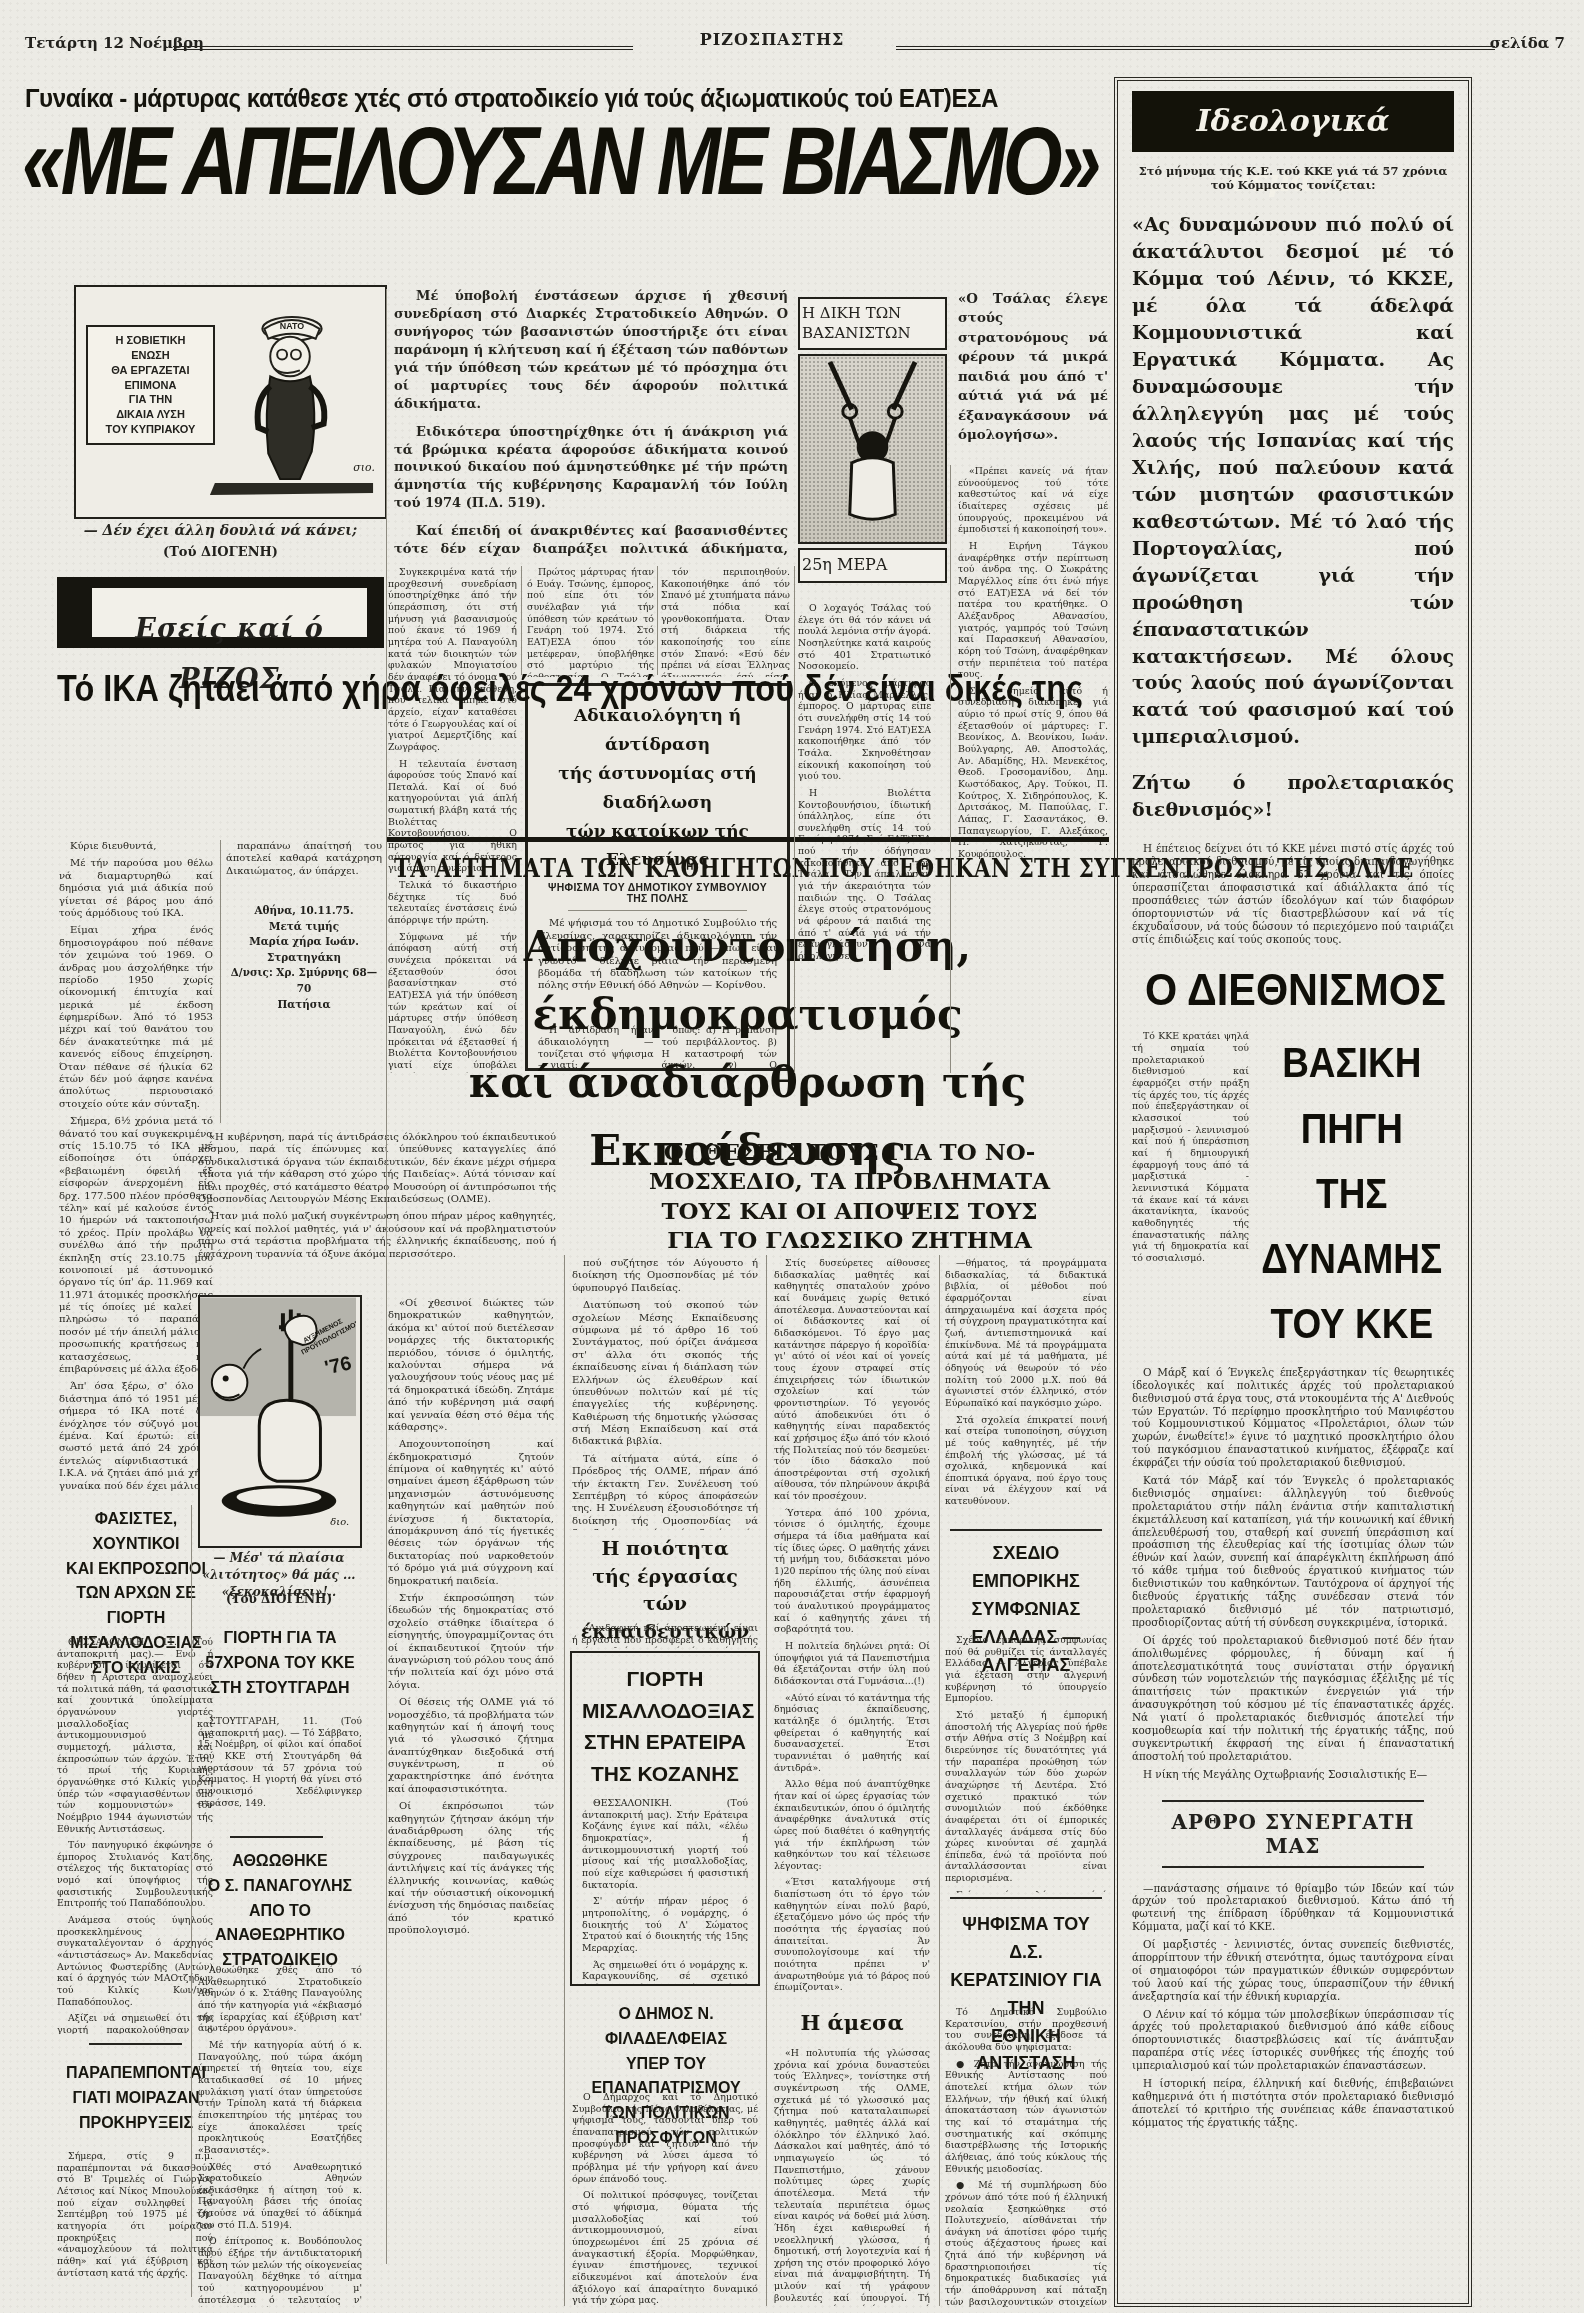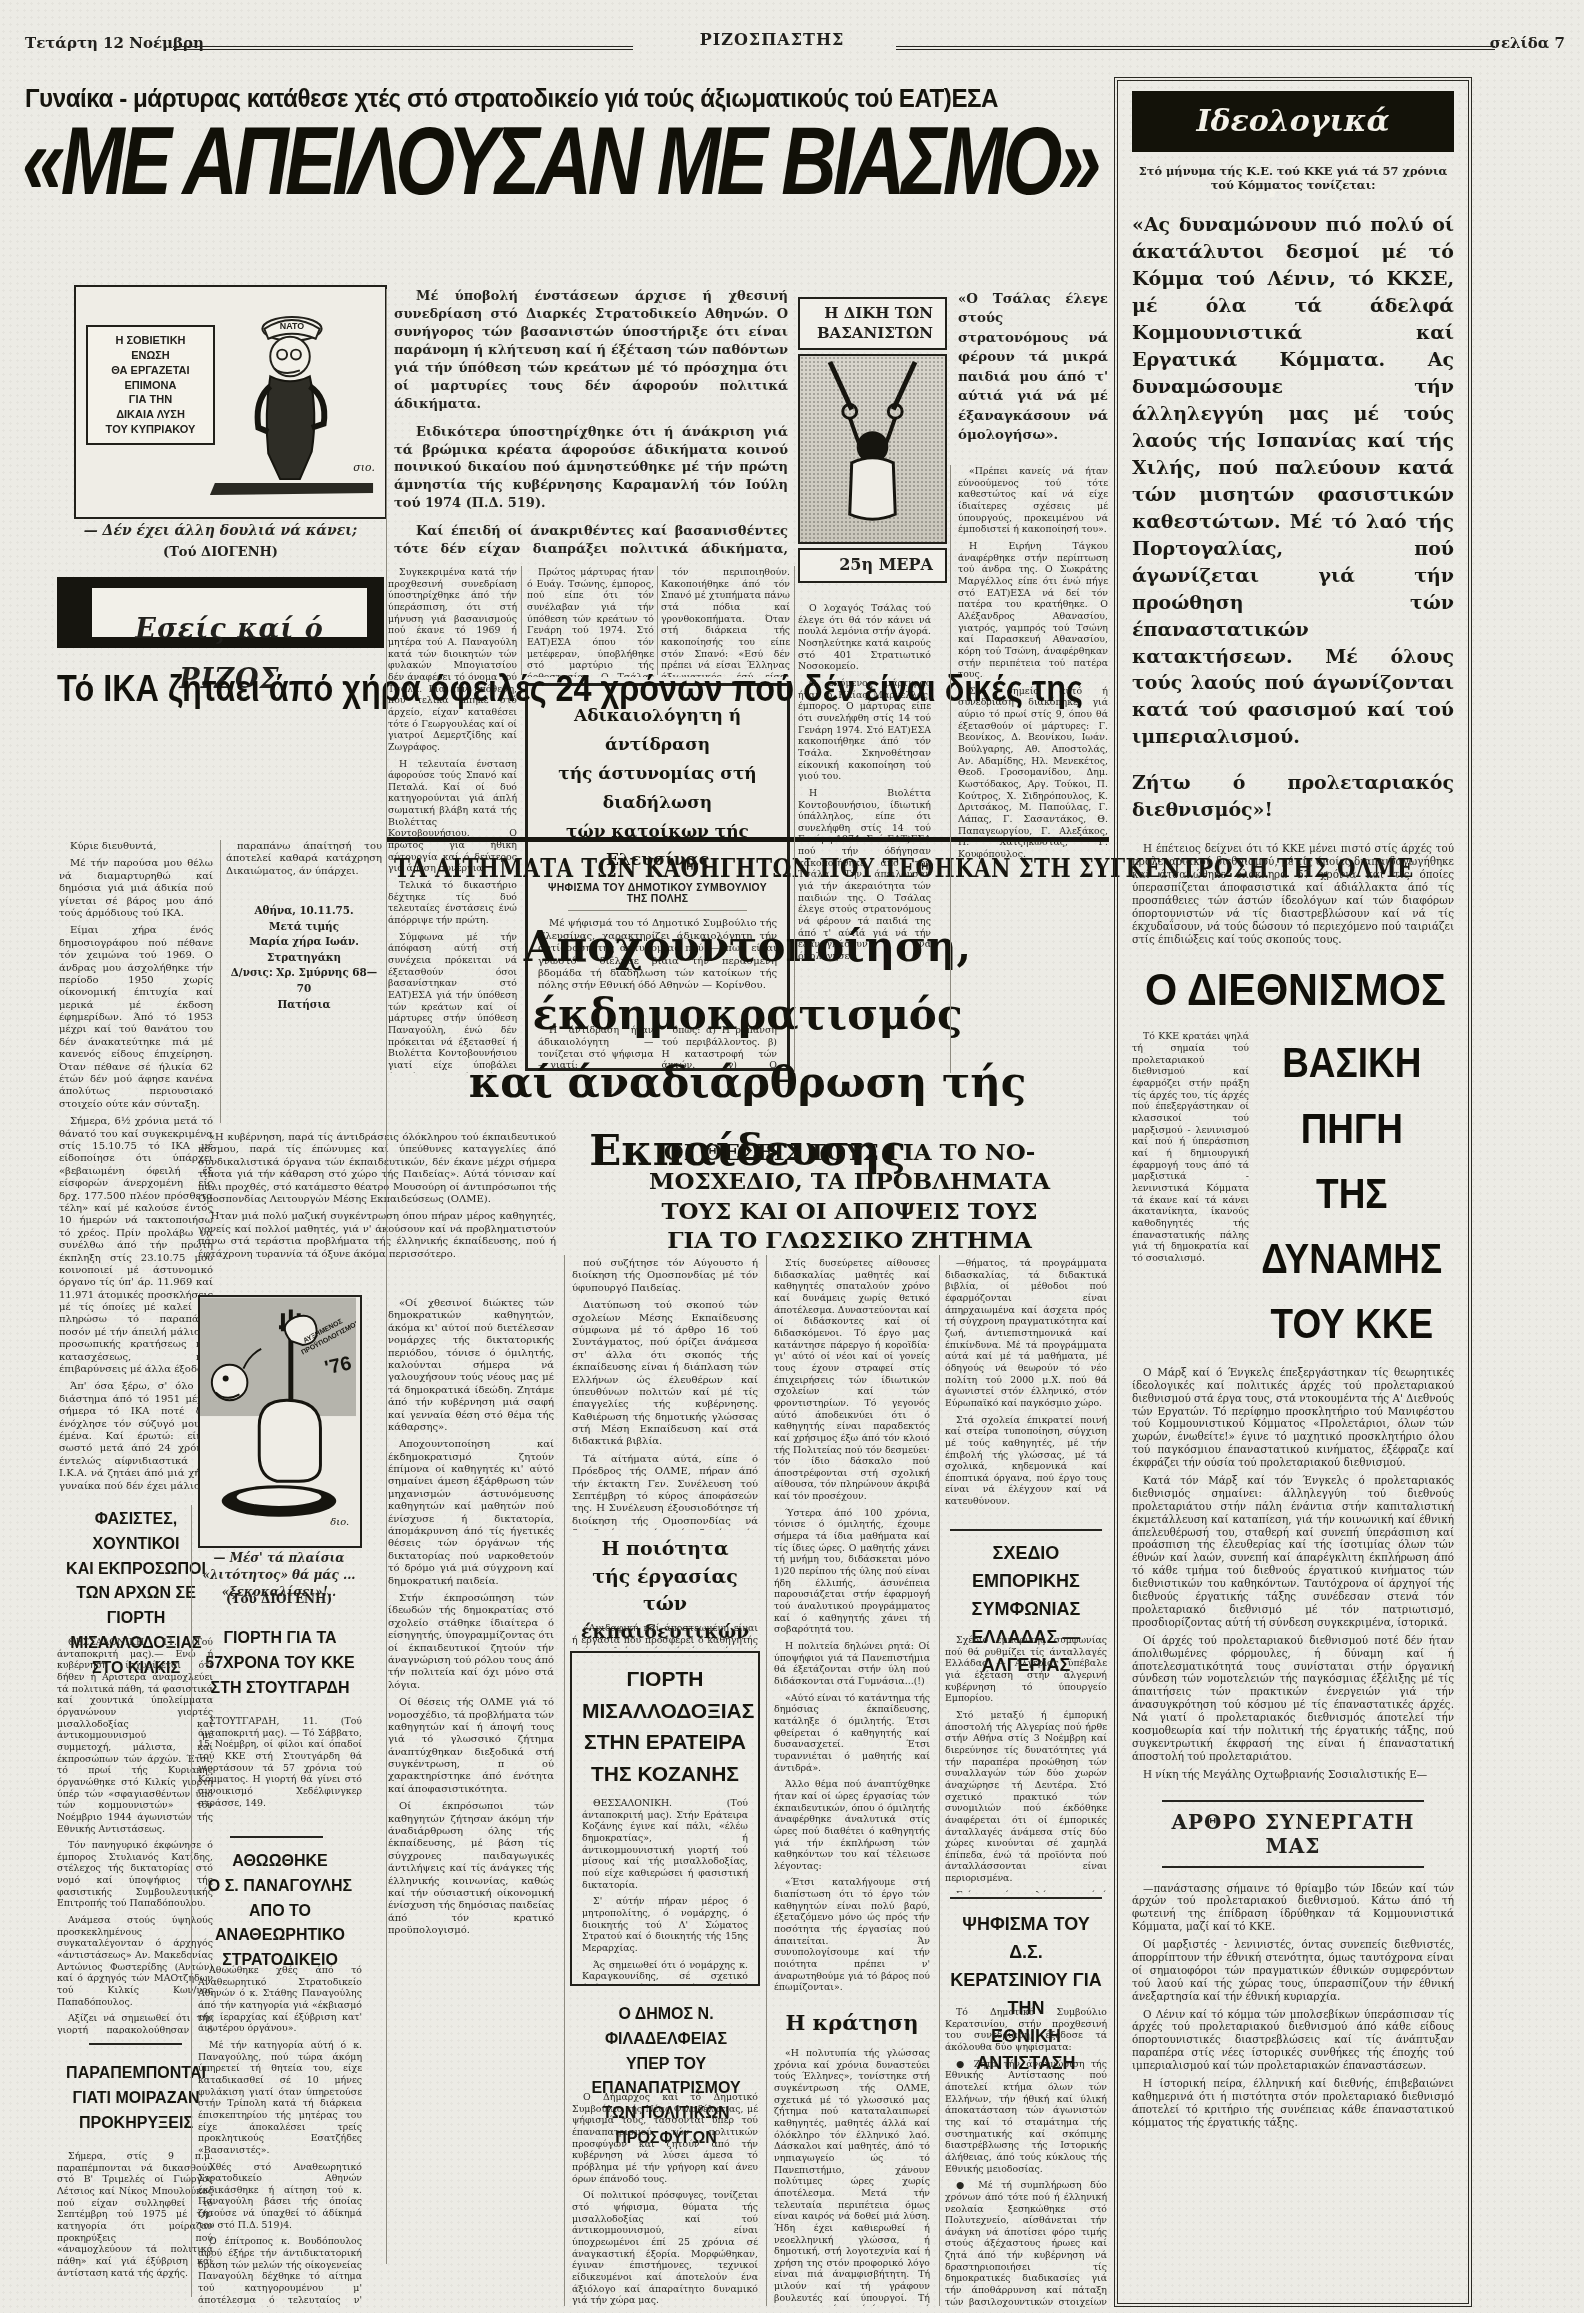--- a/index.html
+++ b/index.html
@@ -29,21 +29,21 @@
     font-family:"Liberation Sans",sans-serif;font-weight:900;font-style:italic;
     font-size:96px;letter-spacing:-5px;white-space:nowrap;color:#111008;
     transform:scaleX(0.80);transform-origin:left top;line-height:1.05;
   }
   .kicker{font-family:"Liberation Sans",sans-serif;font-weight:800;font-size:26px;
     letter-spacing:-0.5px;white-space:nowrap;color:#15140d;transform:scaleX(0.93);transform-origin:left top;}
   .intro-text{font-size:13px;line-height:1.38;font-weight:700;text-align:justify;}
   .intro-text p{margin:0 0 10px 0;text-indent:22px;}
   .quote-big{font-size:13.4px;font-weight:700;line-height:1.45;text-align:justify;}
   .boxed{border:2px solid #21201a;}
-  .diki-title{border:2px solid #21201a;font-weight:700;font-size:15px;text-align:right;line-height:1.3;padding:5px 12px;background:#f1efe9;}
+  .diki-title{border:2px solid #21201a;font-weight:400;font-size:15px;text-align:left;line-height:1.3;padding:5px 2px;background:#f1efe9;}
   .illus-bg{background:
       radial-gradient(rgba(20,20,16,0.25) 1px, transparent 1.4px),
       linear-gradient(#d8d5cc,#c9c6bb);
     background-size:4px 4px,100% 100%;}
   
   .edu-banner{font-weight:700;font-size:26px;letter-spacing:0.5px;white-space:nowrap;
     transform:scaleX(0.82);transform-origin:left top;color:#17160f;}
   .edu-headline{font-weight:700;font-size:42px;line-height:1.62;text-align:center;color:#14130c;}
   .sub-serif{font-weight:700;text-align:center;color:#17160f;}
   .rizos-outer{background:#16150f;}
@@ -259,21 +259,21 @@
     </div>
 
   <div class="abs body-text body-sm" style="left:774px;top:1257px;width:156px;height:748px;">
       <p>Στίς δυσεύρετες αίθουσες διδασκαλίας μαθητές καί καθηγητές σπαταλούν χρόνο καί δυνάμεις χωρίς θετικό άποτέλεσμα. Δυναστεύονται καί οί διδάσκοντες καί οί διδασκόμενοι. Τό έργο μας κατάντησε πάρεργο ή κοροϊδία· γι' αύτό οί νέοι καί οί γονείς τους έχουν στραφεί στίς έπιχειρήσεις τών ίδιωτικών σχολείων καί τών φροντιστηρίων. Τό γεγονός αύτό άποδεικνύει ότι ό καθηγητής είναι παραδεκτός καί χρήσιμος έξω άπό τόν κλοιό τής Πολιτείας πού τόν δεσμεύει· τόν ίδιο δάσκαλο πού άποστρέφονται στή σχολική αίθουσα, τόν πληρώνουν άκριβά καί τόν προσέχουν.</p>
       <p>Ύστερα άπό 100 χρόνια, τόνισε ό όμιλητής, έχουμε σήμερα τά ίδια μαθήματα καί τίς ίδιες ώρες. Ο μαθητής χάνει τή μνήμη του, διδάσκεται μόνο 1)20 περίπου τής ύλης πού είναι ήδη έλλιπής, άσυνέπεια παρουσιάζεται στήν έφαρμογή τού άναλυτικού προγράμματος καί ό καθηγητής χάνει τή σοβαρότητά του.</p>
       <p>Η πολιτεία δηλώνει ρητά: Οί ύποψήφιοι γιά τά Πανεπιστήμια θά έξετάζονται στήν ύλη πού διδάσκονται στά Γυμνάσια...(!)</p>
       <p>«Αύτό είναι τό κατάντημα τής δημόσιας έκπαίδευσης, κατάληξε ό όμιλητής. Έτσι φθείρεται ό καθηγητής καί δυσανασχετεί. Έτσι τυραννιέται ό μαθητής καί άντιδρά».</p>
       <p>Άλλο θέμα πού άναπτύχθηκε ήταν καί οί ώρες έργασίας τών έκπαιδευτικών, όπου ό όμιλητής άναφέρθηκε άναλυτικά στίς ώρες πού διαθέτει ό καθηγητής γιά τήν έκπλήρωση τών καθηκόντων του καί τέλειωσε λέγοντας:</p>
       <p>«Έτσι καταλήγουμε στή διαπίστωση ότι τό έργο τών καθηγητών είναι πολύ βαρύ, έξεταζόμενο μόνο ώς πρός τήν ποσότητα τής έργασίας πού άπαιτείται. Άν συνυπολογίσουμε καί τήν ποιότητα πρέπει ν' άναρωτηθούμε γιά τό βάρος πού έπωμίζονται».</p>
     </div>
-  <div class="abs sub-serif" style="left:774px;top:2010px;width:156px;font-size:21px;">Η κράτηση</div>
+  <div class="abs sub-serif" style="left:774px;top:2010px;width:156px;font-size:21px;">Η άμεσα</div>
   <div class="abs body-text body-sm" style="left:774px;top:2047px;width:156px;height:259px;">
       <p>«Η πολυτυπία τής γλώσσας χρόνια καί χρόνια δυναστεύει τούς Έλληνες», τονίστηκε στή συγκέντρωση τής ΟΛΜΕ, σχετικά μέ τό γλωσσικό μας ζήτημα πού καταταλαιπωρεί καθηγητές, μαθητές άλλά καί όλόκληρο τόν έλληνικό λαό. Δάσκαλοι καί μαθητές, άπό τό νηπιαγωγείο ώς τό Πανεπιστήμιο, χάνουν πολύτιμες ώρες χωρίς άποτέλεσμα. Μετά τήν τελευταία περιπέτεια όμως είναι καιρός νά δοθεί μιά λύση. Ήδη έχει καθιερωθεί ή νεοελληνική γλώσσα, ή δημοτική, στή λογοτεχνία καί ή χρήση της στόν προφορικό λόγο είναι πιά άναμφισβήτητη. Τή μιλούν καί τή γράφουν βουλευτές καί ύπουργοί. Τή χρησιμοποιεί έπίσημα ό Πρόεδρος τής Δημοκρατίας. Πολύ βοηθάει τελευταία</p>
     </div>
 
   <div class="abs body-text body-sm" style="left:945px;top:1257px;width:162px;height:265px;">
       <p>—θήματος, τά προγράμματα διδασκαλίας, τά διδακτικά βιβλία, οί μέθοδοι πού έφαρμόζονται είναι άπηρχαιωμένα καί άσχετα πρός τή σύγχρονη πραγματικότητα καί ζωή, άντιεπιστημονικά καί έπικίνδυνα. Μέ τά προγράμματα αύτά καί μέ τά μαθήματα, μέ όδηγούς νά θεωρούν τό νέο πολίτη τού 2000 μ.Χ. πού θά άγωνιστεί στόν έλληνικό, στόν Εύρωπαϊκό καί παγκόσμιο χώρο.</p>
       <p>Στά σχολεία έπικρατεί ποινή καί στείρα τυποποίηση, σύγχιση μέ τούς καθηγητές, μέ τήν έπιβολή τής γλώσσας, μέ τά σχολικά, κηδεμονικά καί έποπτικά όργανα, πού έργο τους είναι νά έλέγχουν καί νά κατευθύνουν.</p>
     </div>
   <div class="abs small-divider" style="left:950px;top:1529px;width:152px;"></div>
   <div class="abs pre head-sans h-19" style="left:945px;top:1540px;width:162px;">ΣΧΕΔΙΟ ΕΜΠΟΡΙΚΗΣ

